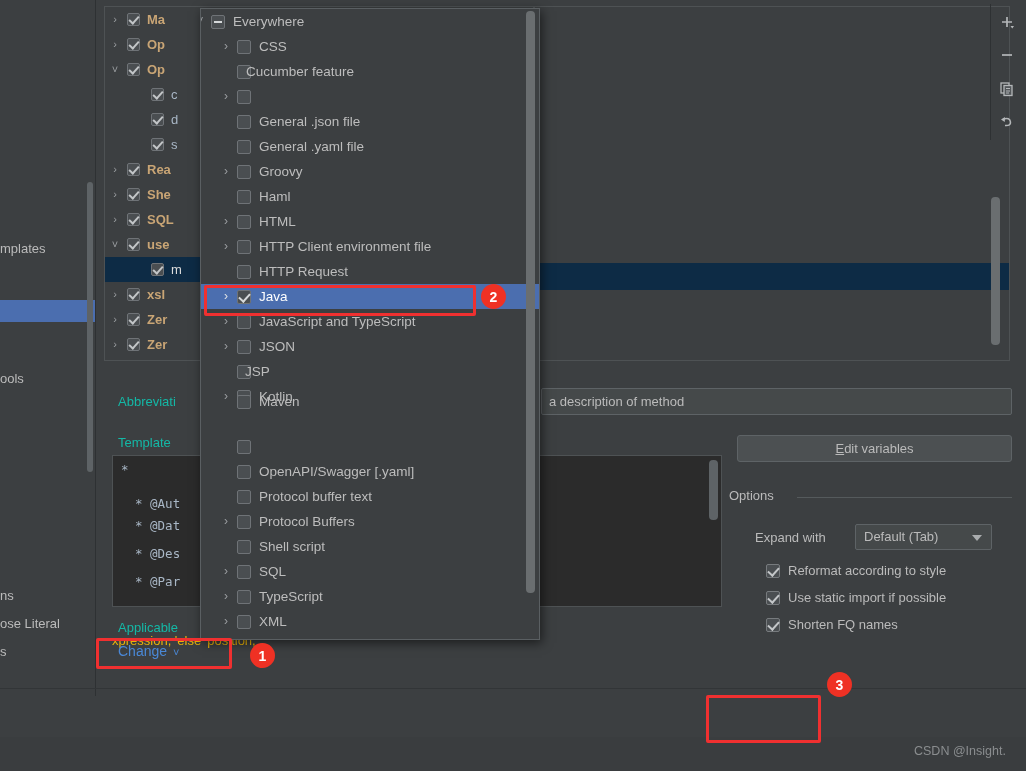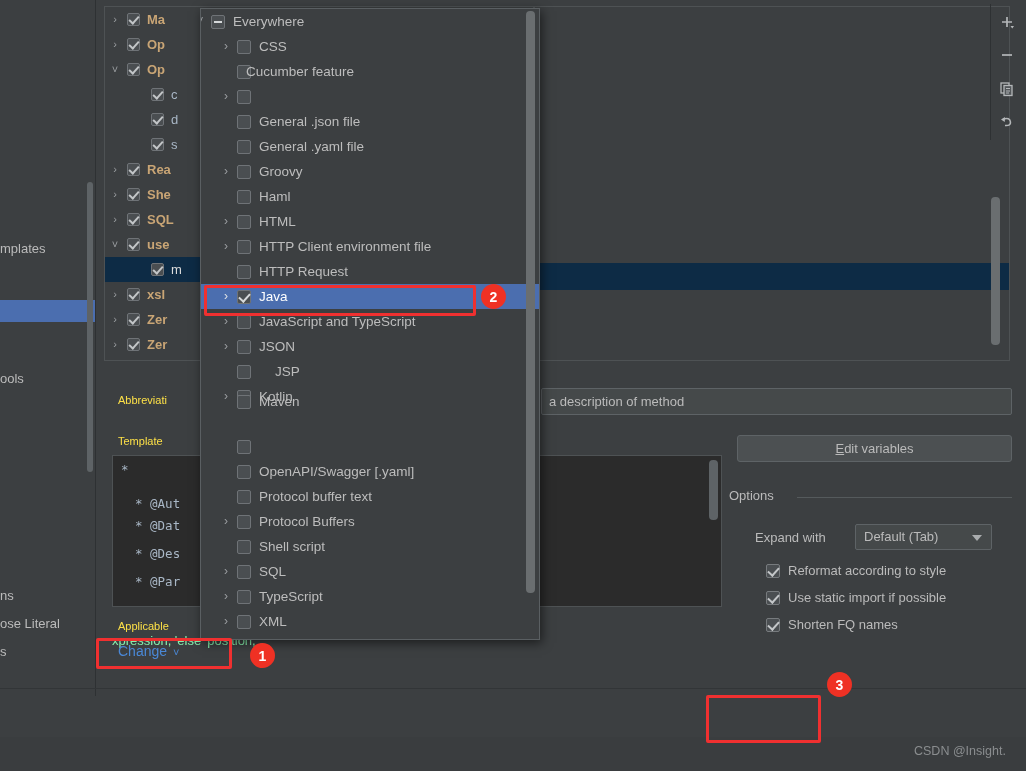--- a/index.html
+++ b/index.html
@@ -58,21 +58,21 @@
   }
   .tlabel {
     position: absolute; font-size: 13px; color: #c9a575;
     font-weight: bold; white-space: nowrap;
   }
   .tlabel.leaf { color: #a9b7c6; font-weight: normal; }
   .tlabel.on-sel { color: #dddddd; }
 
   
   .form-label {
-    position: absolute; font-size: 11px; color: #fde047; white-space: nowrap;
+    position: absolute; font-size: 13px; color: #14b8a6; white-space: nowrap;
   }
   .tmpl-editor {
     position: absolute; left: 112px; top: 455px; width: 610px; height: 152px;
     background: #2b2b2b; border: 1px solid #4e5254; overflow: hidden;
     font-family: "DejaVu Sans Mono", monospace; font-size: 12.5px;
     color: #a9b7c6;
   }
   .tmpl-line { position: absolute; left: 8px; white-space: pre; }
   .tmpl-scroll {
     position: absolute; right: 3px; top: 4px; width: 9px; height: 60px;
@@ -160,21 +160,21 @@
   .opt-row .ocb:after {
     content: ""; position: absolute; left: 3px; top: 0px;
     width: 5px; height: 9px; border: solid #c3c6c8;
     border-width: 0 2px 2px 0; transform: rotate(42deg);
   }
   .opt-row .otxt { position: absolute; left: 22px; }
 
   
   .hint {
     position: absolute; left: 112px; top: 633px; width: 620px;
-    font-size: 13px; color: #86efac; white-space: nowrap; overflow: hidden;
+    font-size: 13px; color: #eab308; white-space: nowrap; overflow: hidden;
   }
 
   
   .change-link {
     position: absolute; left: 118px; top: 643px;
     font-size: 14px; color: #4a88d6; white-space: nowrap;
   }
   .change-link .dcar {
     display: inline-block; margin-left: 6px; font-size: 11px;
   }
@@ -494,21 +494,21 @@
           <span class="pcbx" style="left: 36px;"></span>
           <span class="plabel" style="left: 58px;">JavaScript and TypeScript</span>
         </div>
         <div class="prow" style="top: 325px;">
           <span class="pchev" style="left: 18px;">›</span>
           <span class="pcbx" style="left: 36px;"></span>
           <span class="plabel" style="left: 58px;">JSON</span>
         </div>
         <div class="prow" style="top: 350px;">
           <span class="pcbx" style="left: 36px;"></span>
-          <span class="plabel" style="left: 74px;">JSP</span>
+          <span class="plabel" style="left: 44px;">JSP</span>
         </div>
         <div class="prow" style="top: 375px;">
           <span class="pchev" style="left: 18px;">›</span>
           <span class="pcbx" style="left: 36px;"></span>
           <span class="plabel" style="left: 58px;">Kotlin</span>
         </div>
         <div class="prow" style="top: 380px;">
           <span class="pcbx" style="left: 36px;"></span>
           <span class="plabel" style="left: 58px;">Maven</span>
         </div>

